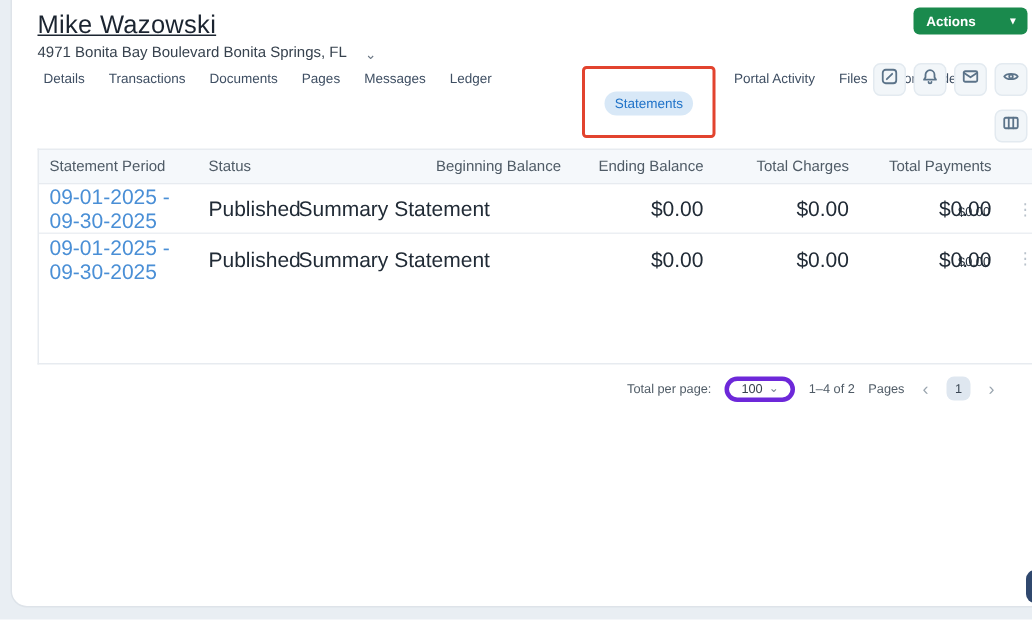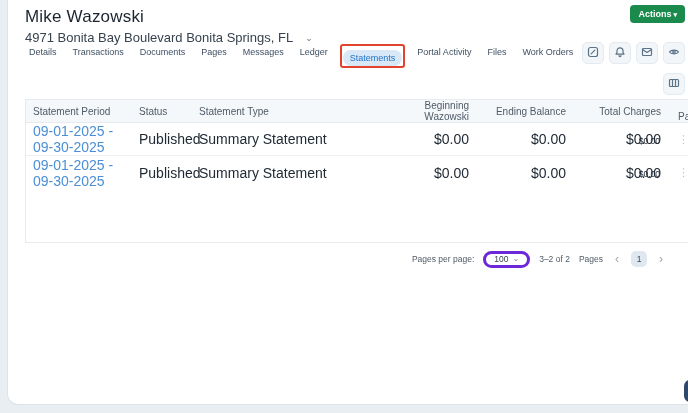--- a/index.html
+++ b/index.html
@@ -11,35 +11,35 @@
     overflow:hidden;
     color:#1f2933;
   }
   .card {
     position:absolute; left:8px; top:0; width:682px; height:404px;
     background:#ffffff;
     border-bottom-left-radius:10px;
     box-shadow:0 0 0 1px rgba(25,40,60,0.05);
   }
   
-  .page-title { position:absolute; left:17px; top:7px; font-size:17px; font-weight:500; color:#1b2430; letter-spacing:.2px; }
+  .page-title { position:absolute; left:17px; top:7px; font-size:17px; font-weight:500; color:#1b2430; letter-spacing:.2px;text-decoration:underline; }
   .address-row { position:absolute; left:17px; top:30px; display:flex; align-items:center; gap:12px; }
-  .address { font-size:13px; color:#37424e; }
+  .address { font-size:10px; color:#37424e; }
   .addr-chevron { font-size:9px; color:#6a7684; line-height:6px; cursor:pointer; }
   .actions-btn {
     position:absolute; top:5px; right:5px; height:18px;
     background:#1a8a4d; color:#fff; border:none; border-radius:4px;
     font-family:inherit; font-size:9px; font-weight:600;
-    display:flex; align-items:center; gap:2px; padding:0 8px; cursor:pointer;
+    display:flex; align-items:center; gap:23px; padding:0 8px; cursor:pointer;
   }
   .actions-btn .chev { font-size:7px; line-height:1; }
   
   .tabs { position:absolute; left:17px; top:44px; display:flex; align-items:flex-start; gap:8px; }
   .tab { font-size:9px; color:#3f4f63; padding:3px 4px; cursor:pointer; white-space:nowrap; }
-  .tab-highlight-box { border:2px solid #e2432e; border-radius:3px; padding:1px; }
+  .tab-highlight-box { border:2px solid #e2432e; border-radius:3px; padding:13px;margin-left:48px; }
   .tab.active {
     background:#d8e8f7; color:#1f72c8; border-radius:10px; padding:3px 7px;
   }
   
   .icon-row { position:absolute; top:42px; right:5px; display:flex; gap:5px; }
   .icon-btn {
     width:22px; height:22px; border-radius:5px;
     background:#f2f6f9; border:1px solid #e3eaf0;
     display:flex; align-items:center; justify-content:center; cursor:pointer;
   }
@@ -145,22 +145,21 @@
           <rect x="1.5" y="2.5" width="9" height="7" rx="1"></rect>
           <path d="M4.5 2.5 V9.5"></path>
           <path d="M7.5 2.5 V9.5"></path>
         </svg></span>
   </div>
 
   <div class="table-box">
     <div class="tgrid thead">
       <div class="th">Statement Period</div>
       <div class="th">Status</div>
-      <div class="th">Statement Type</div>
-      <div class="th num">Beginning Wazowski</div>
+      <div class="th num">Beginning Balance</div>
       <div class="th num">Ending Balance</div>
       <div class="th num">Total Charges</div>
       <div class="th num">Total Payments</div>
     </div>
 
     <div class="tgrid trow first">
       <div class="td link">09-01-2025 - 09-30-2025</div>
       <div class="td">Published</div>
       <div class="td">Summary Statement</div>
       <div class="td num">$0.00</div>
@@ -178,26 +177,26 @@
       <div class="td num">$0.00</div>
       <div class="td kebab">⋮</div>
     </div>
   </div>
 
   <div class="td num" style="position:absolute; top:111px; left:567px; width:95px; font-size:8.5px;"></div>
   <div class="td num" style="position:absolute; top:136px; left:567px; width:95px; font-size:8.5px; color:#212b36; text-align:right; padding-right:10px;">$0.00</div>
   <div class="td num" style="position:absolute; top:169px; left:567px; width:95px; font-size:8.5px; color:#212b36; text-align:right; padding-right:10px;">$0.00</div>
 
   <div class="pagination">
-    <span>Pages per page:</span>
+    <span>Total per page:</span>
     <span class="rpp-select">
       <span>100</span>
       <span class="chev">⌄</span>
     </span>
-    <span>3–2 of 2</span>
+    <span>1–4 of 2</span>
     <span>Pages</span>
     <span class="pg-chev">‹</span>
     <span class="pg-num">1</span>
     <span class="pg-chev">›</span>
   </div>
 
   <div class="chat-widget"></div>
 </div>
 
 </body></html>

